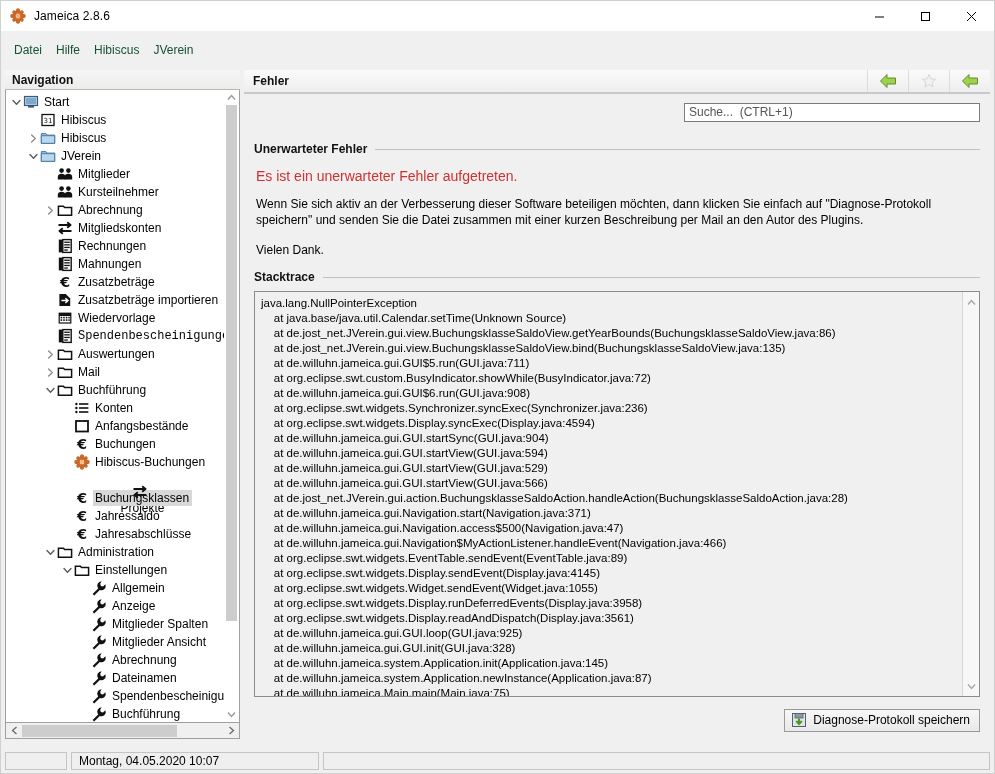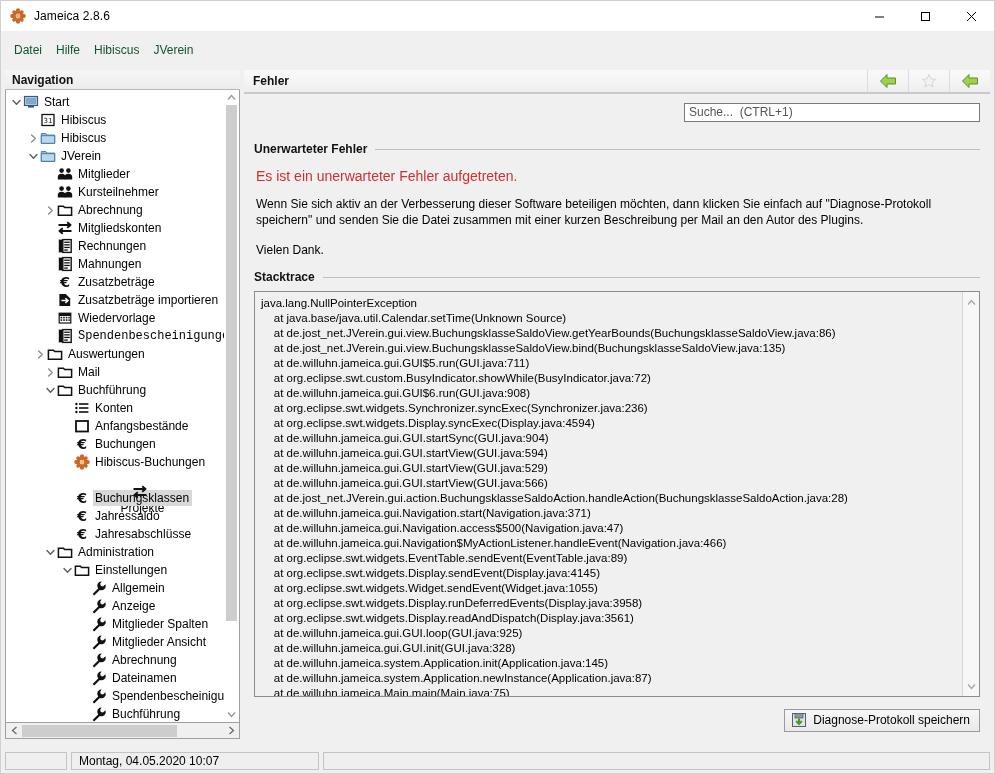--- a/index.html
+++ b/index.html
@@ -620,21 +620,21 @@
                   <g fill="#111">
                     <rect x="7.2" y="3.6" width="5.6" height="1.3"></rect>
                     <rect x="7.2" y="6.2" width="5.6" height="1.3"></rect>
                     <rect x="7.2" y="8.8" width="5.6" height="1.3"></rect>
                     <rect x="7.2" y="11.4" width="3.6" height="1.3"></rect>
                   </g>
                 </svg>
               </span>
               <span class="tree-label">Spendenbescheinigungen</span>
             </div>
-            <div class="tree-row" style="padding-left: 28px;">
+            <div class="tree-row" style="padding-left: 38px;">
               <span class="twisty">
                 <svg width="9" height="9" viewBox="0 0 9 9">
                   <path d="M2.6 1 L6.3 4.5 L2.6 8" fill="none" stroke="#8c8c8c" stroke-width="1.4" stroke-linecap="round" stroke-linejoin="round"></path>
                 </svg>
               </span>
               <span class="tree-ico">
                 <svg width="16" height="16" viewBox="0 0 16 16" class="ic">
                   <path d="M1.4 4.2 h5 l1.2 1.4 h7 v7.6 h-13.2 z" fill="none" stroke="#111" stroke-width="1.5"></path>
                 </svg>
               </span>

